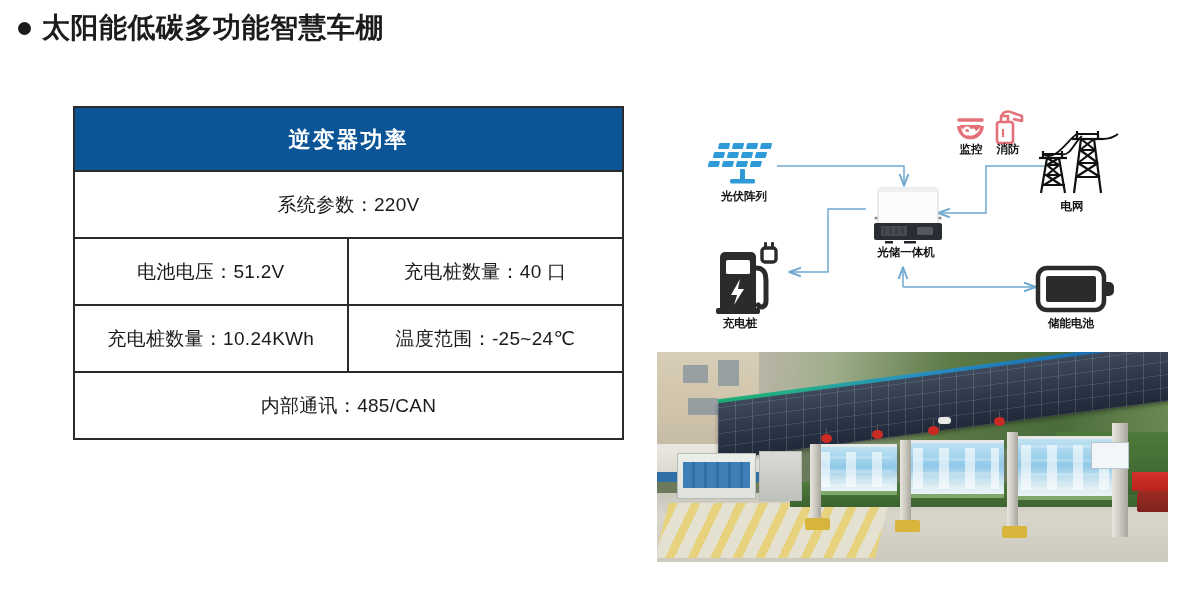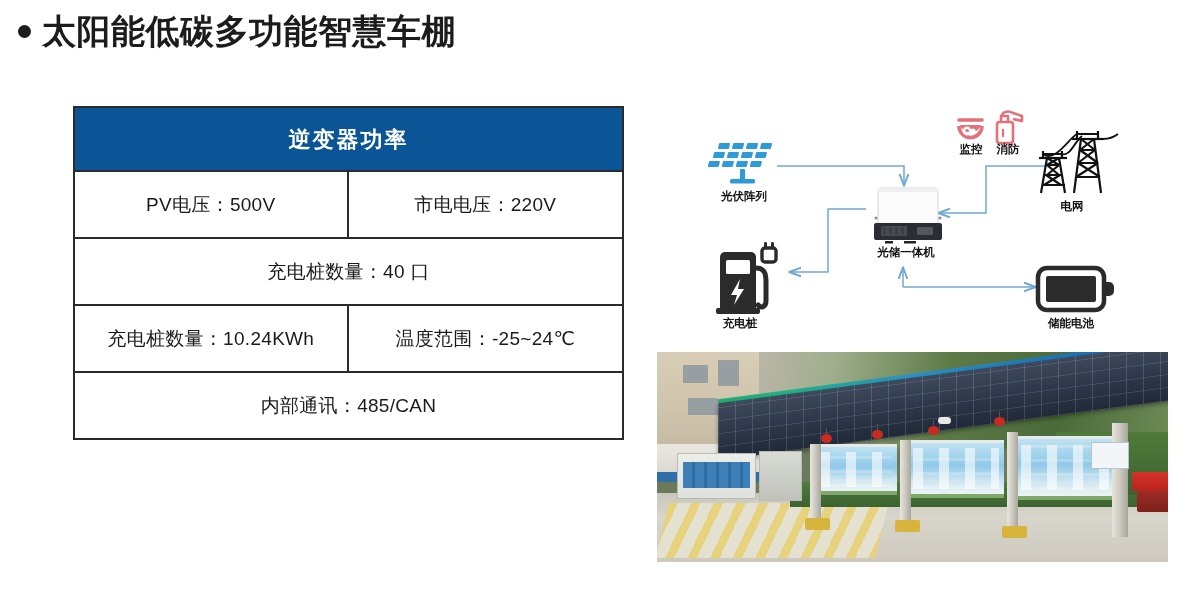--- a/index.html
+++ b/index.html
@@ -27,21 +27,21 @@
   }
   .title-bullet {
     width: 13px;
     height: 13px;
     border-radius: 50%;
     background: #1c1c1c;
     display: block;
     flex: 0 0 auto;
   }
   .title-text {
-    font-size: 34px;
+    font-size: 28px;
     font-weight: 700;
     letter-spacing: 0.5px;
     color: #1c1c1c;
     line-height: 1;
     white-space: nowrap;
   }
 
   
   .spec-table {
     position: absolute;
@@ -257,27 +257,27 @@
 <div class="page-title">
   <span class="title-bullet"></span>
   <span class="title-text">太阳能低碳多功能智慧车棚</span>
 </div>
 
 <div class="spec-table">
 
   <div class="spec-header">逆变器功率</div>
 
   <div class="spec-row">
-    <div class="spec-cell left">PV电压：500V</div>
-    <div class="spec-cell right">市电电压：220V</div>
+    <div class="spec-cell right">系统参数：220V</div>
   </div>
 
 
 
   <div class="spec-row">
+    <div class="spec-cell left">电池电压：51.2V</div>
     <div class="spec-cell right">充电桩数量：40 口</div>
   </div>
 
   <div class="spec-row">
     <div class="spec-cell left">充电桩数量：10.24KWh</div>
     <div class="spec-cell right">温度范围：-25~24℃</div>
   </div>
 
   <div class="spec-row">
     <div class="spec-cell full">内部通讯：485/CAN</div>

